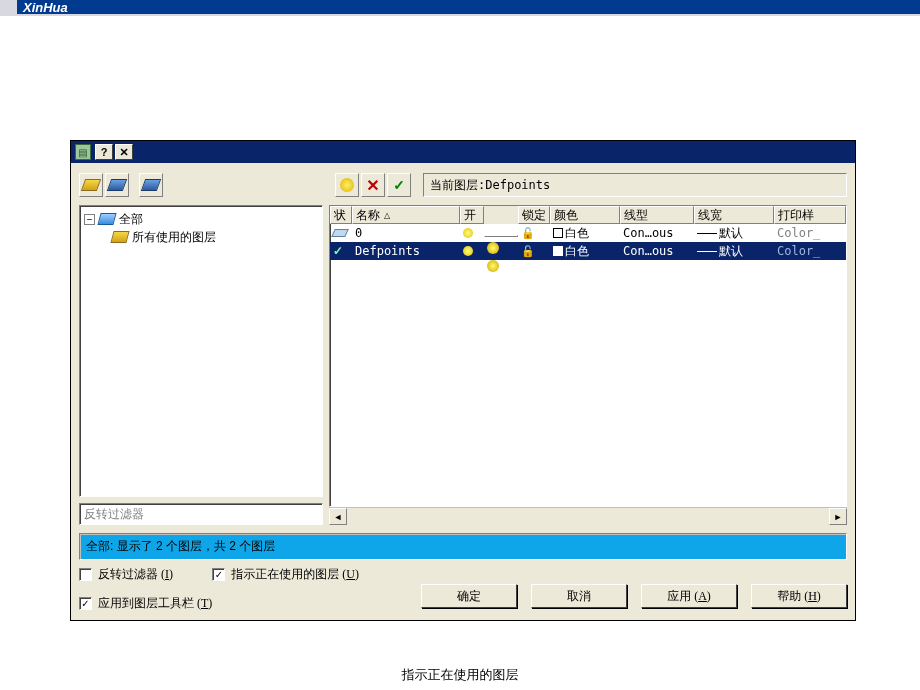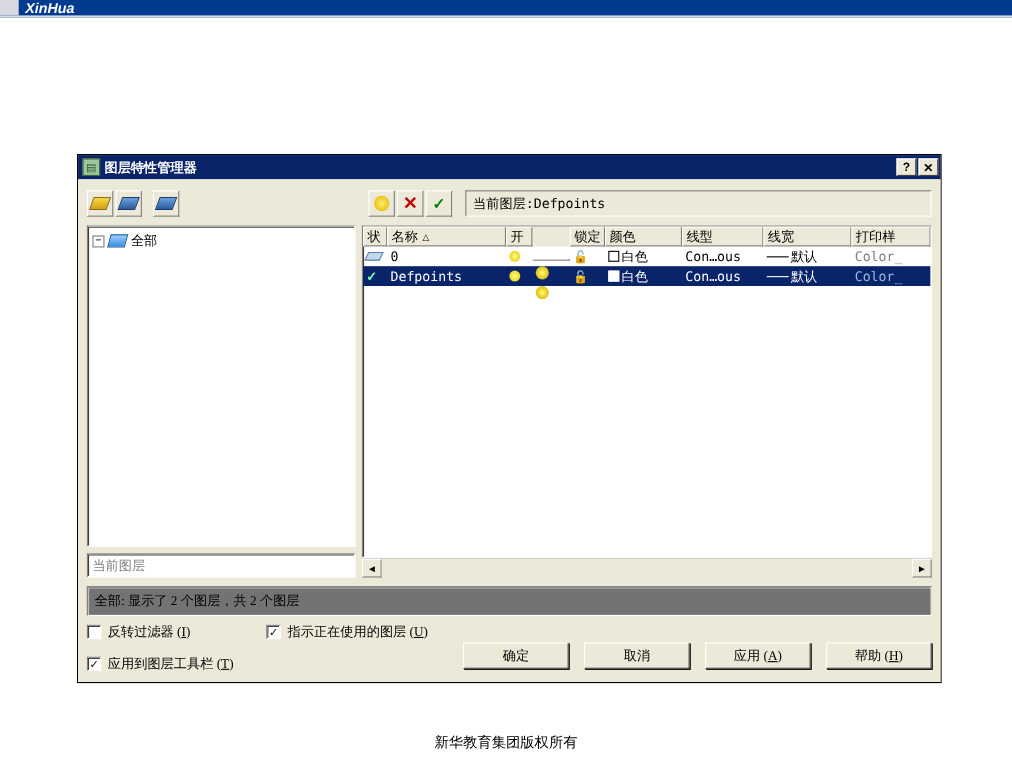--- a/index.html
+++ b/index.html
@@ -332,22 +332,22 @@
   flex: 1;
   background: #ece9d8;
 }
 .status-line {
   margin-top: 8px;
   padding: 4px 6px;
   border: 1px solid #808080;
   border-right-color: #fff;
   border-bottom-color: #fff;
   box-shadow: inset 1px 1px 0 #c0c0c0;
-  background: #737373;
-  font-family: Liberation Serif, serif;
+  background: #0ea5e9;
+  font-family: Liberation Sans, sans-serif;
 }
 .chk-group {
   display: flex;
   flex-direction: column;
   gap: 12px;
 }
 .chk-line {
   display: flex;
   align-items: center;
   gap: 6px;
@@ -383,21 +383,20 @@
   box-shadow: 1px 1px 0 #000;
   cursor: pointer;
   display: flex;
   align-items: center;
   justify-content: center;
   font-size: 12px;
 }
 .bottom-row2 {
   display: flex;
   align-items: flex-start;
-  gap: 30px;
   margin-top: 6px;
 }
 .footer {
   position: absolute;
   bottom: 6px;
   left: 0;
   width: 100%;
   text-align: center;
   font-size: 13px;
 }
@@ -418,21 +417,20 @@
 
 <div class="brand-bar">
   <div class="stripe"></div>
   <span class="logo">XinHua</span>
   <span class="logo-cn">新华电脑教育</span>
 </div>
 
 <div class="dialog">
   <div class="titlebar">
     <div class="app-icon">▤</div>
-    <div class="title">图层特性管理器</div>
     <div class="winbtn">?</div>
     <div class="winbtn">✕</div>
   </div>
 
   <div class="dialog-body">
 
     <div class="toolbar-row">
       <div class="tb-btn">
           <span class="icon-layers"></span>
         </div>
@@ -463,23 +461,27 @@
     </div>
 
     <div class="main-row">
       <div class="tree-panel">
         <div class="tree">
           <div class="tree-node">
             <span class="tree-toggle">−</span>
             <span class="tree-icon"></span>
             <span>全部</span>
           </div>
+          <div class="tree-node tree-child">
+            <span class="tree-icon yellow"></span>
+            <span>所有使用的图层</span>
+          </div>
         </div>
         <div class="search-box">
-          <span>当前图层</span>
+          <span>反转过滤器</span>
         </div>
       </div>
 
       <div class="list-panel">
         <div class="list-view">
           <div class="list-header">
             <div class="col c-status">状</div>
             <div class="col c-name">
               <span>名称</span>
               <span class="sort-ind">△</span>
@@ -590,13 +592,13 @@
             <span>帮助 (</span>
             <span class="underline">H</span>
             <span>)</span>
           </div>
       </div>
     </div>
 
   </div>
 </div>
 
-<div class="footer">新华教育集团版权所有</div>
+<div class="footer">指示正在使用的图层</div>
 
 </body></html>

